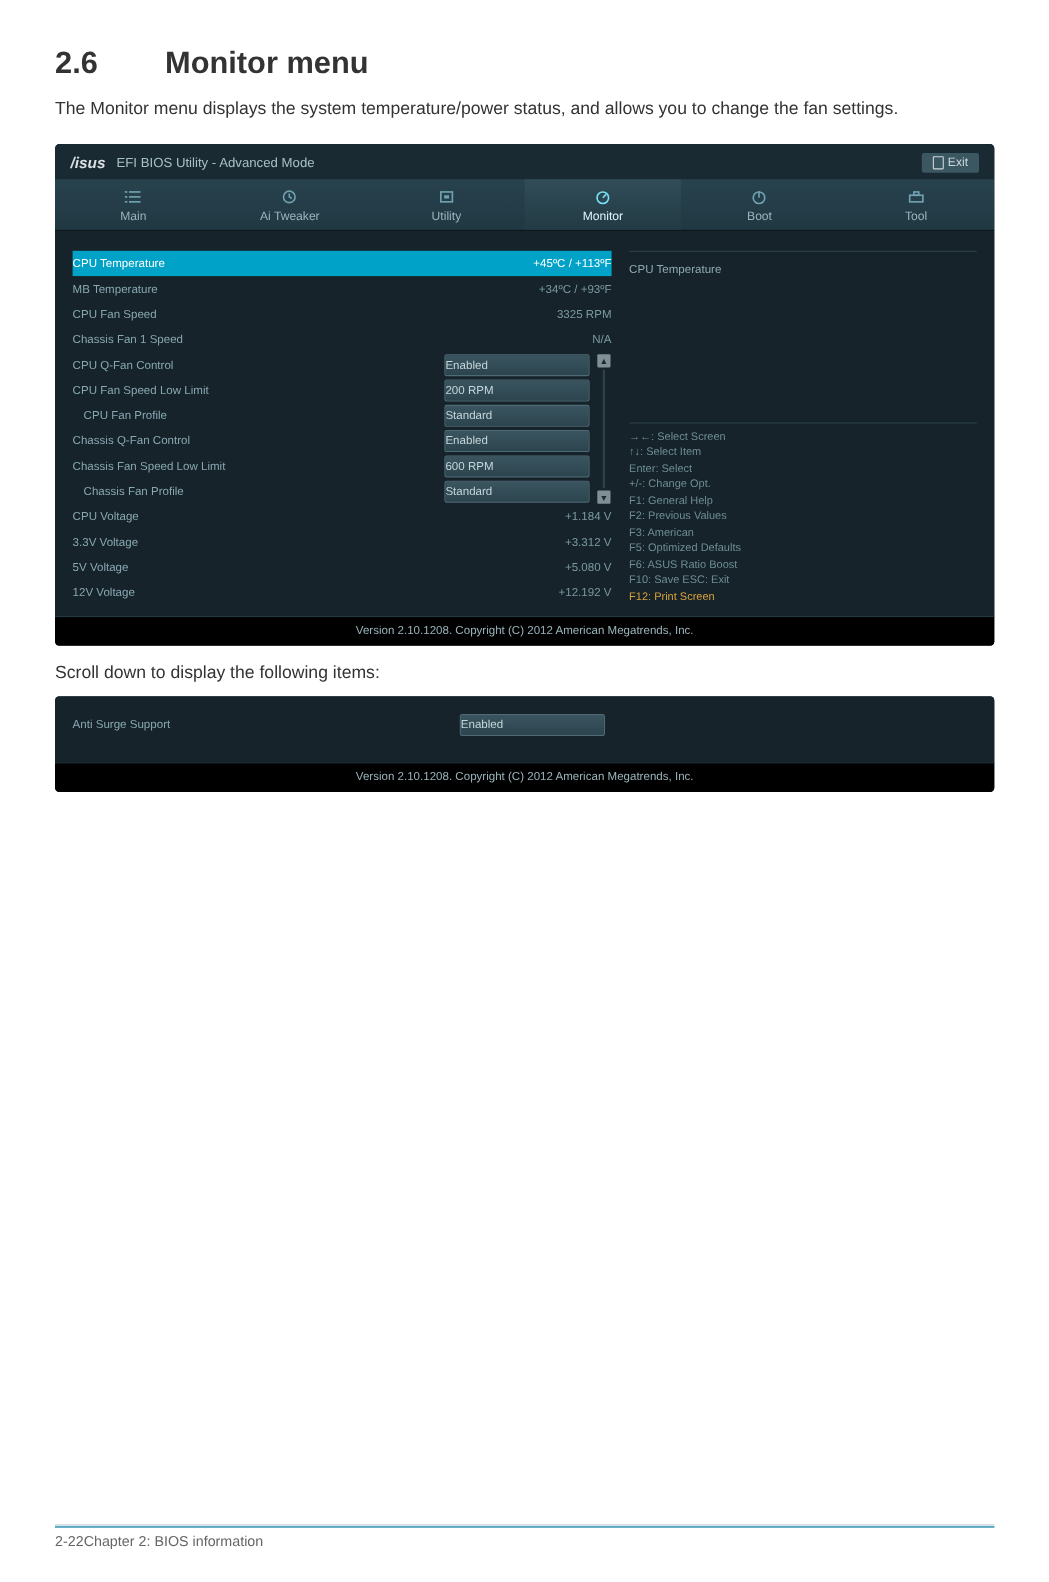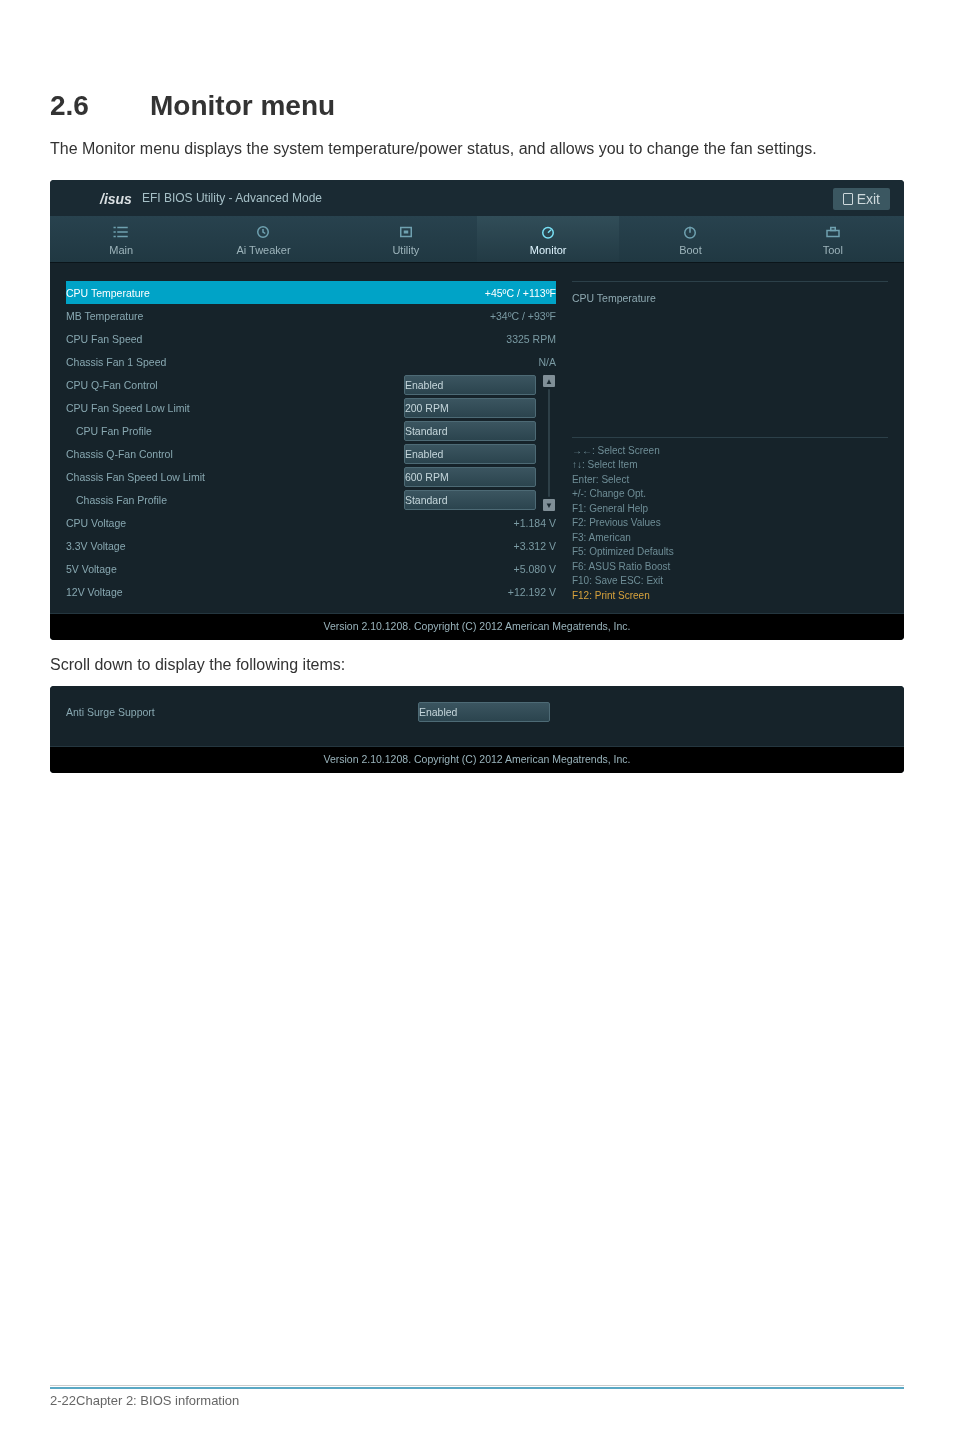--- a/index.html
+++ b/index.html
@@ -3,21 +3,21 @@
 <meta charset="utf-8">
 <style>
   body {
     margin: 0;
     padding: 0;
     font-family: Arial, Helvetica, sans-serif;
     background: #fff;
     width: 954px;
   }
   .page {
-    padding: 90px 50px 0 50px;
+    padding: 41px 50px 0 50px;
   }
   h1 {
     font-size: 28px;
     font-weight: bold;
     color: #333;
     margin: 0 0 16px 0;
   }
   .sec-num {
     display: inline-block;
     width: 100px;
@@ -37,41 +37,40 @@
   }
   .titlebar {
     display: flex;
     align-items: center;
     justify-content: space-between;
     padding: 8px 14px 6px 14px;
     background: #1a2a33;
   }
   .titlebar-left {
     display: flex;
-    align-items: flex-start;
+    align-items: center;
     gap: 10px;
-    margin-left: 36px;
   }
   .logo {
     font-style: italic;
     font-weight: bold;
     color: #d9dfe2;
     font-size: 14px;
     letter-spacing: 0;
   }
   .title-text {
     color: #a6c0c7;
     font-size: 12px;
   }
   .exit-btn {
     background: #3b5761;
     color: #cdd8db;
     padding: 3px 10px;
     border-radius: 2px;
-    font-size: 14px;
+    font-size: 11px;
     display: flex;
     align-items: center;
     gap: 4px;
   }
   .exit-icon {
     display: inline-block;
     width: 8px; height: 10px;
     border: 1px solid #cdd8db;
     border-radius: 1px;
     position: relative;

